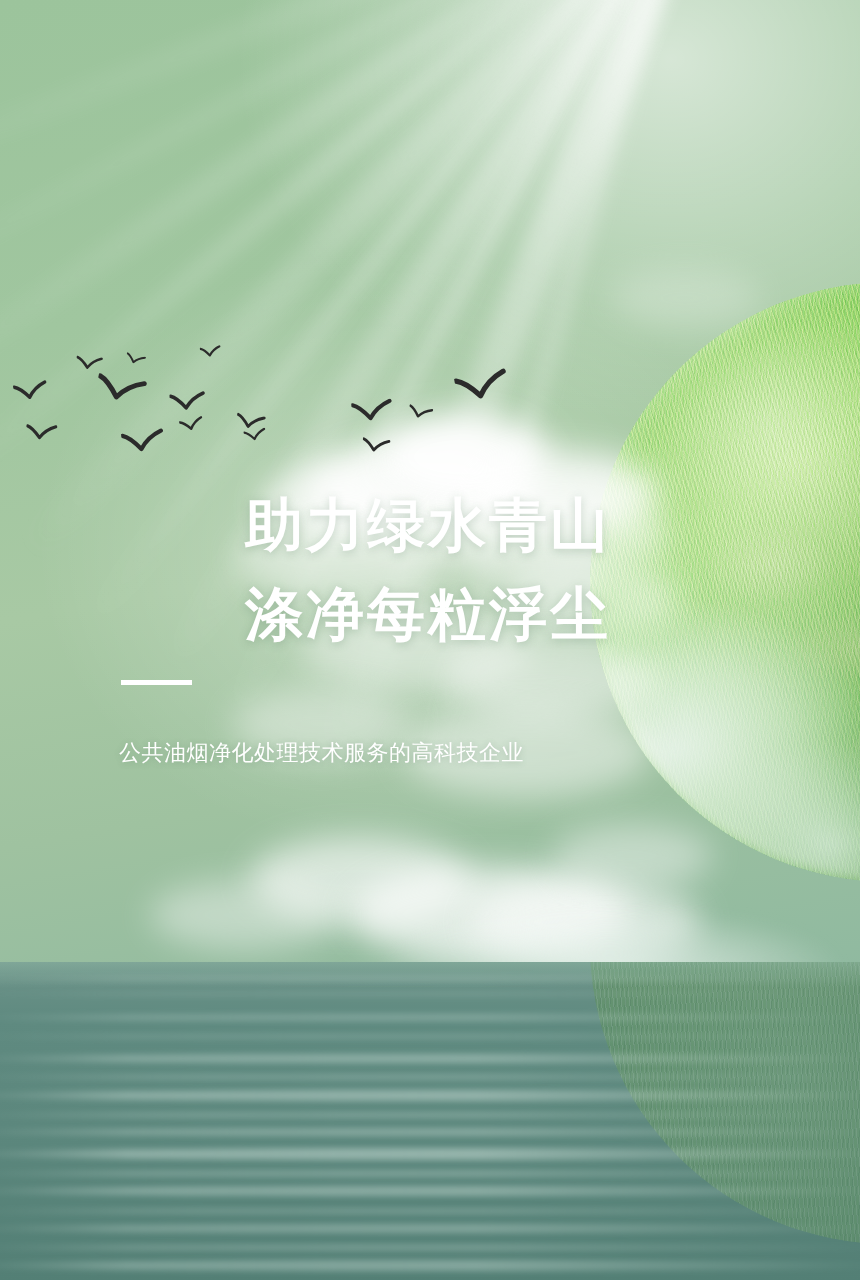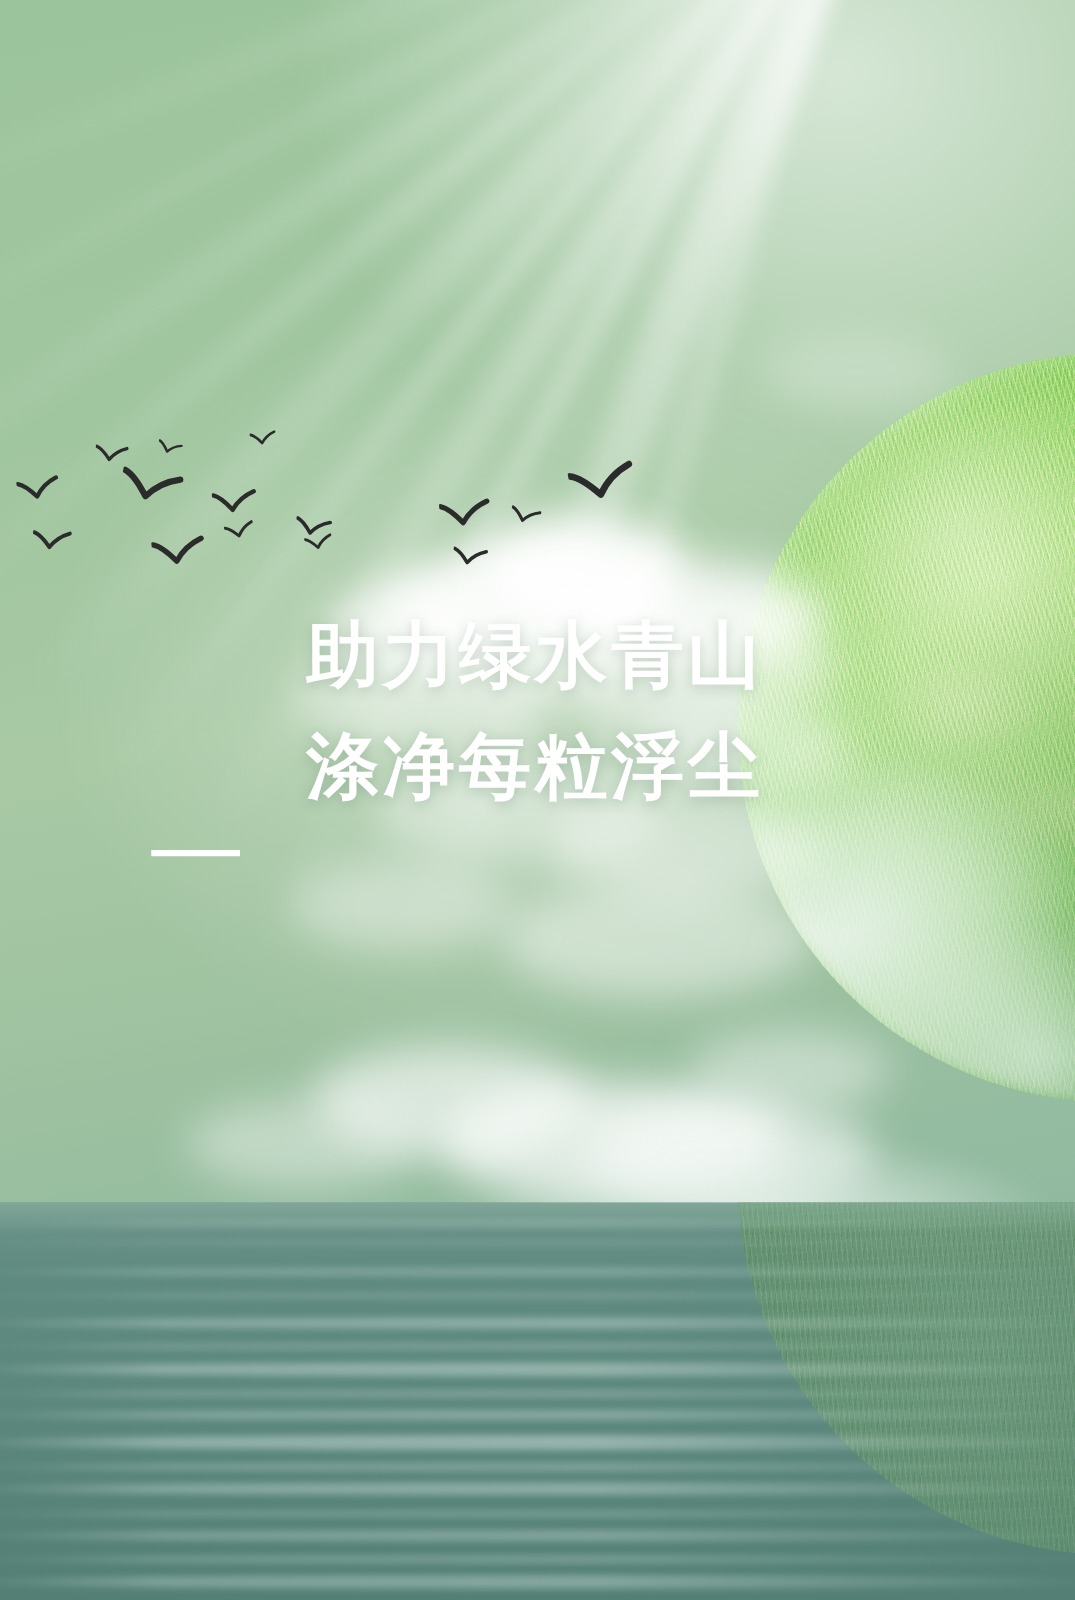--- a/index.html
+++ b/index.html
@@ -333,16 +333,17 @@
       </div>
   </div>
 
   <div class="copy">
     <div class="headline">
       <span class="ln">助力绿水青山</span>
       <span class="ln">涤净每粒浮尘</span>
     </div>
     <div class="rule"></div>
     <div class="subcopy">
+      <span class="ln">公共油烟净化处理技术服务的高科技企业</span>
     </div>
   </div>
 
 </div>
 
 </body></html>

